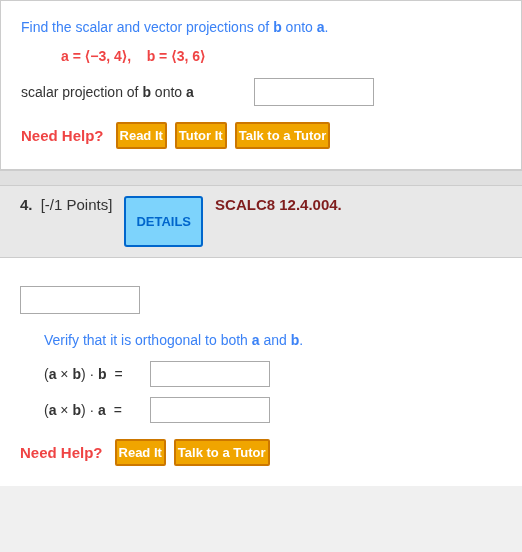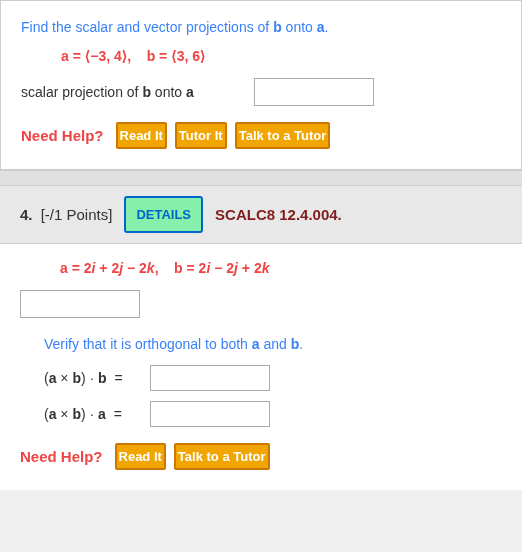--- a/index.html
+++ b/index.html
@@ -80,38 +80,37 @@
       height: 16px;
       background: #e0e0e0;
       border-top: 1px solid #ccc;
       border-bottom: 1px solid #ccc;
     }
 
     .problem-header {
       background: #e8e8e8;
       padding: 10px 20px;
       display: flex;
-      align-items: center;
       gap: 12px;
       border-bottom: 1px solid #ccc;
     }
 
     .problem-number {
       font-size: 15px;
       font-weight: bold;
       color: #333;
     }
 
     .details-btn {
       border: 2px solid #0066cc;
-      background: #86efac;
+      background: #7dd3fc;
       color: #0066cc;
       font-weight: bold;
       font-size: 13px;
-      padding: 9px 10px;
+      padding: 16px 10px;
       cursor: pointer;
       border-radius: 3px;
     }
 
     .problem-id {
       font-size: 15px;
       font-weight: bold;
       color: #7f1d1d;
     }
 
@@ -184,24 +183,20 @@
     <span>4.</span>
     <span style="font-weight:normal; margin-left:4px;">[-/1 Points]</span>
   </span>
   <button class="details-btn">DETAILS</button>
   <span class="problem-id">SCALC8 12.4.004.</span>
 </div>
 
 <div class="problem-body">
 
 
-  <div class="math-line">
-    <strong>a</strong> = 2<em>i</em> + 2<em>j</em> − 2<em>k</em>,&nbsp;&nbsp;&nbsp;
-    <strong>b</strong> = 2<em>i</em> − 2<em>j</em> + 2<em>k</em>
-  </div>
 
   <input type="text" class="cross-product-answer" value="" style="">
 
   <div class="verify-section">
     <div class="problem-text">
       Verify that it is orthogonal to both <strong>a</strong> and <strong>b</strong>.
     </div>
 
     <div class="verify-row">
       <span class="verify-label">

